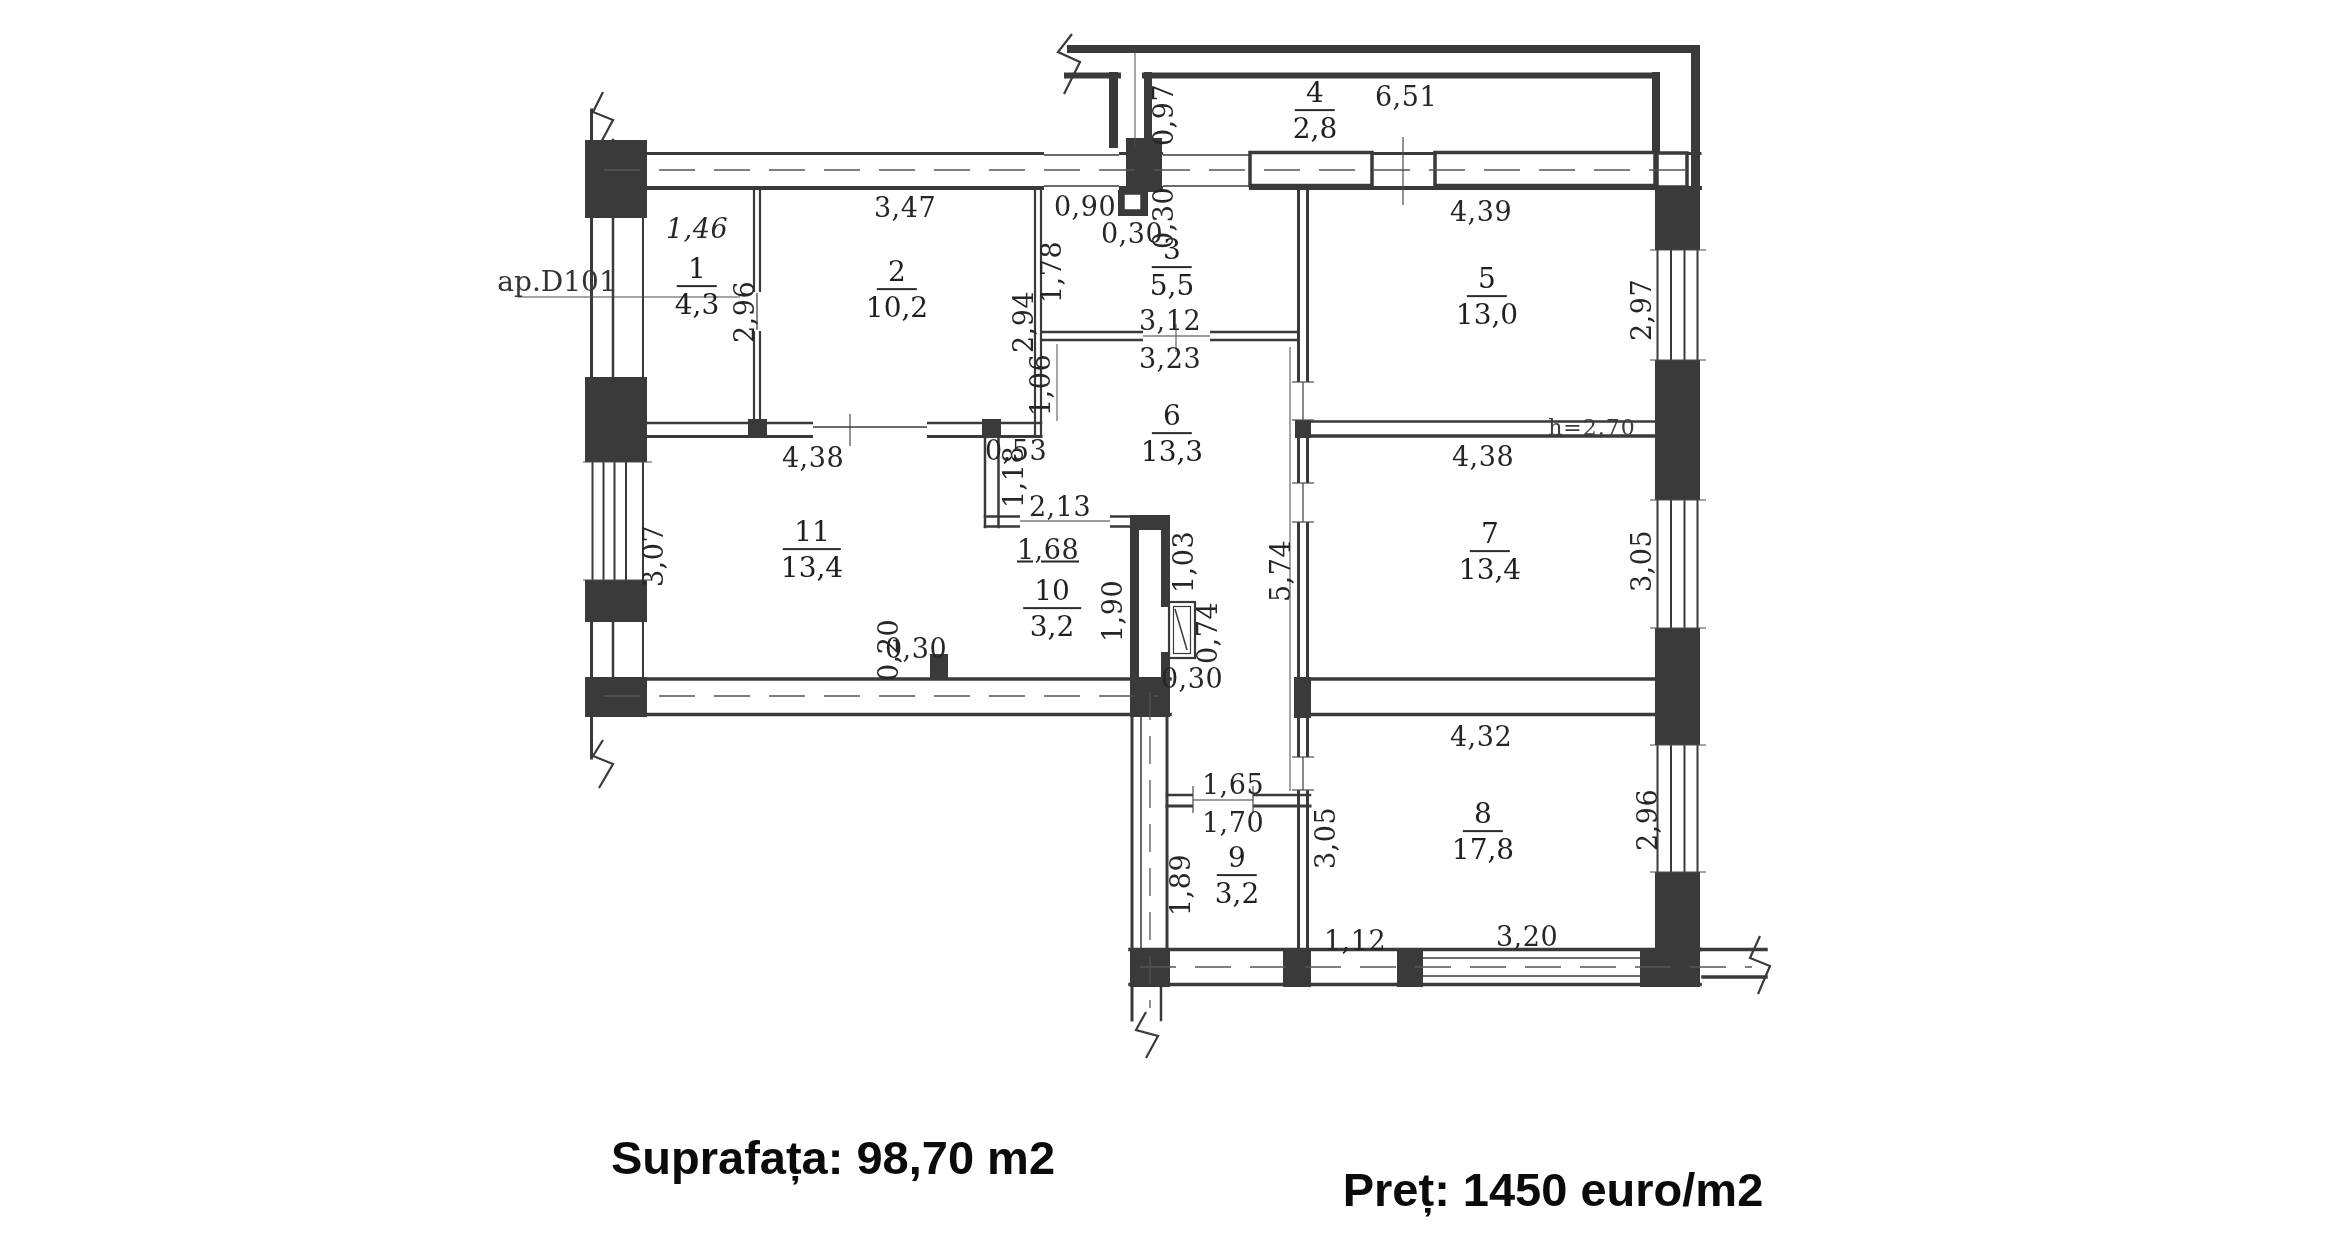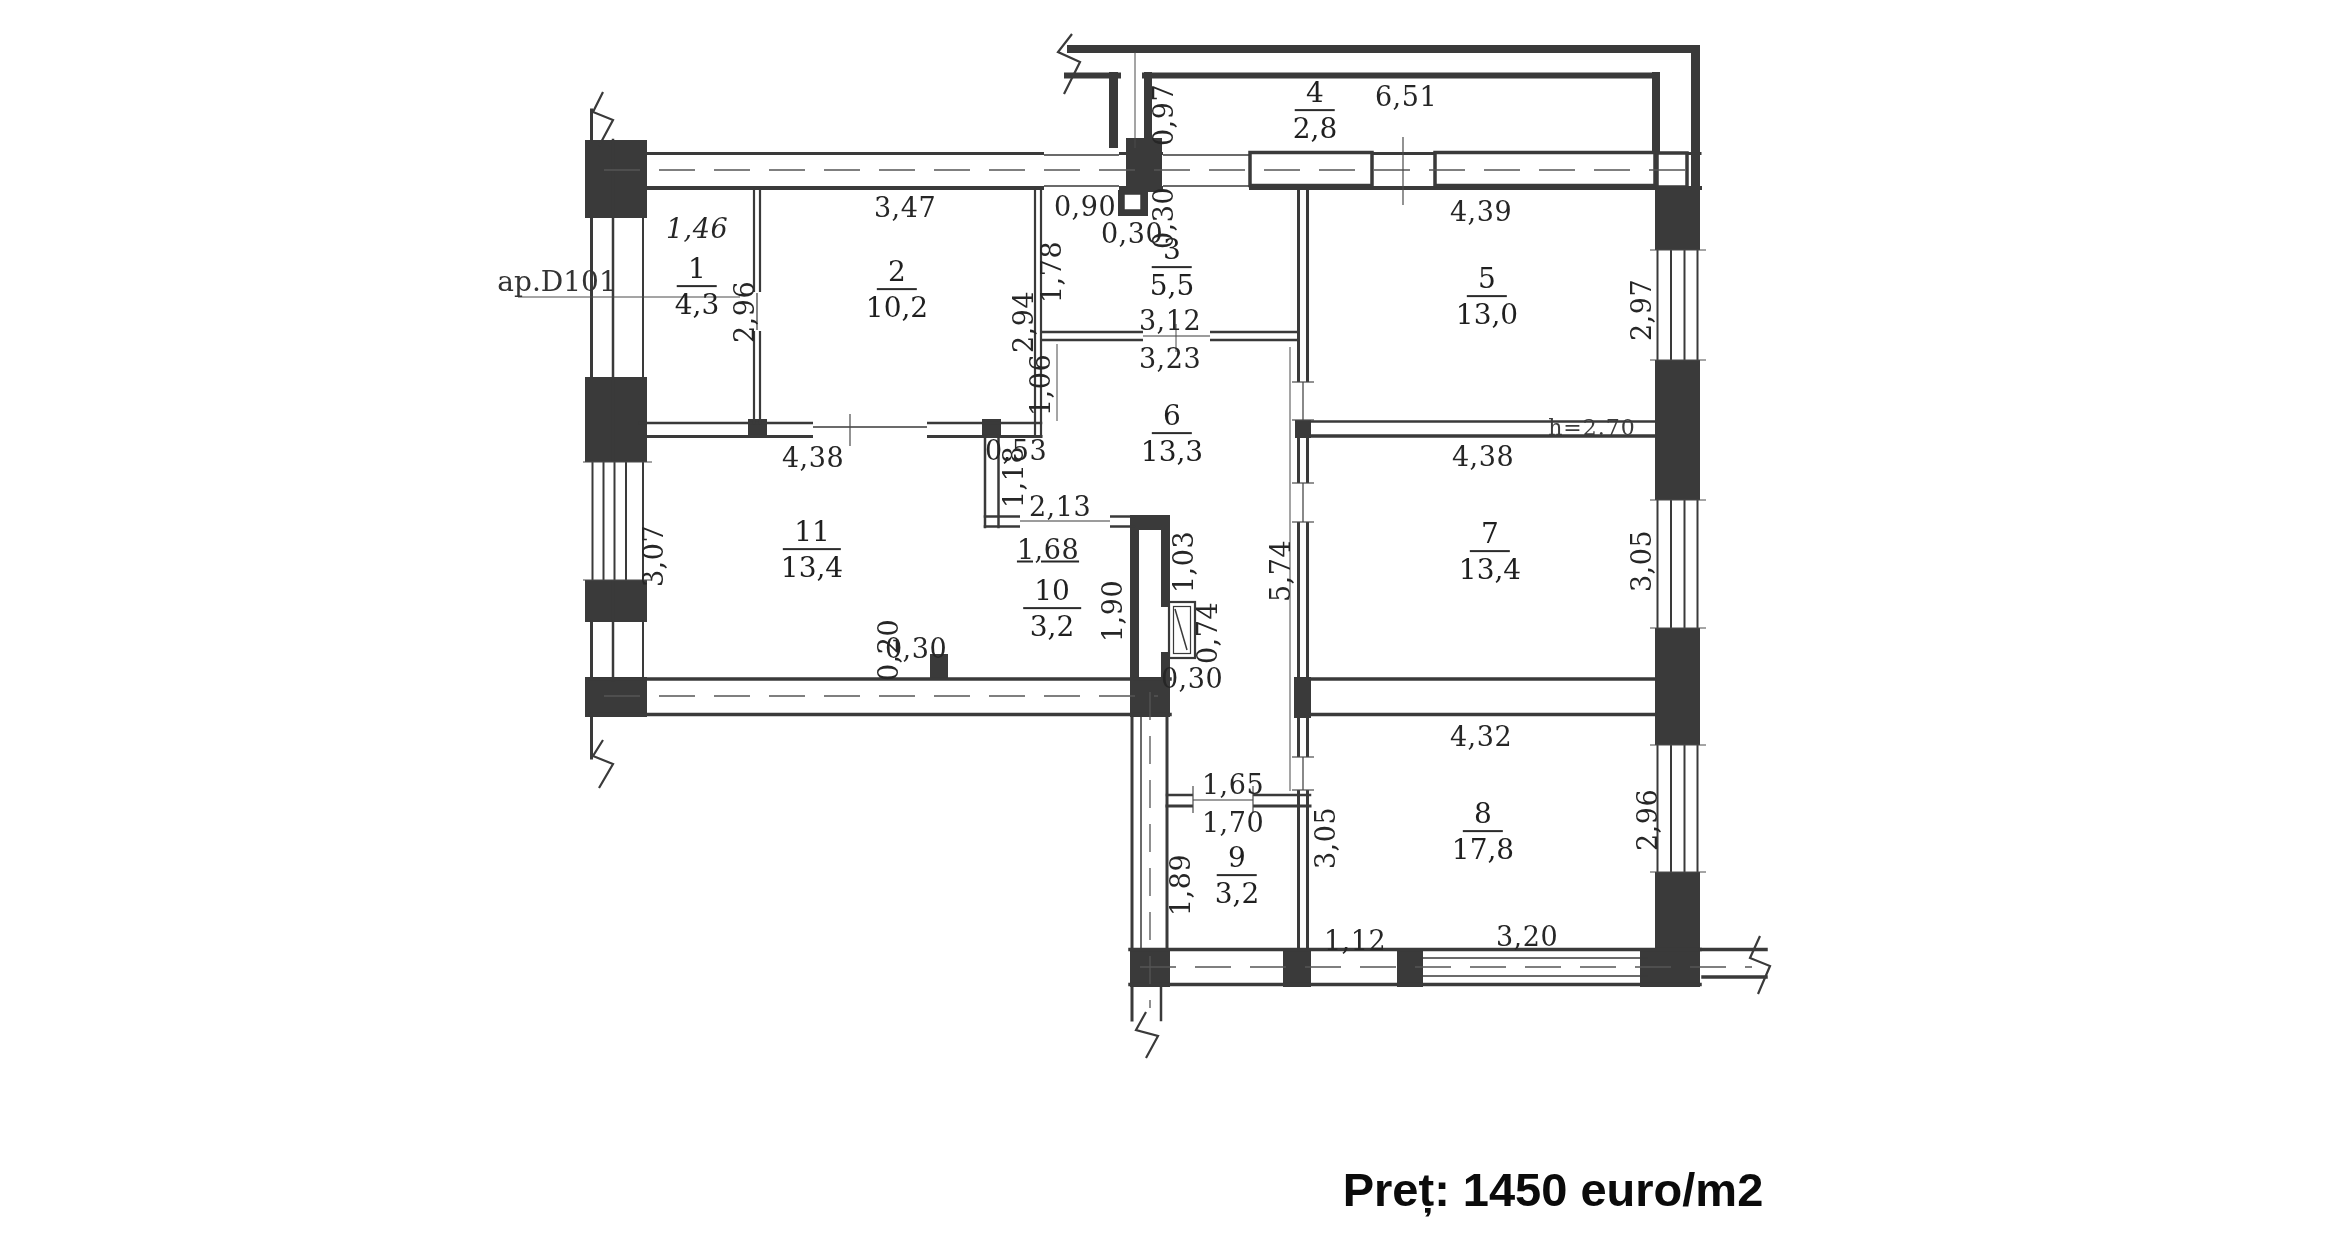--- a/index.html
+++ b/index.html
@@ -293,14 +293,15 @@
       <div class="dim rot" style="left: 1325px; top: 838px;">3,05</div>
       <div class="dim" style="left: 1481px; top: 736px;">4,32</div>
       <div class="dim rot" style="left: 1647px; top: 820px;">2,96</div>
       <div class="dim" style="left: 1355px; top: 940px;">1,12</div>
       <div class="dim" style="left: 1527px; top: 936px; text-align: right;">3,20</div>
     </div>
 
   <div id="apt-ref">ap.D101</div>
   <div id="height-note">h=2.70</div>
 
+  <div id="caption-area" class="caption">Suprafața: 98,70 m2</div>
   <div id="caption-price" class="caption">Preț: 1450 euro/m2</div>
 </div>
 
 </body></html>

